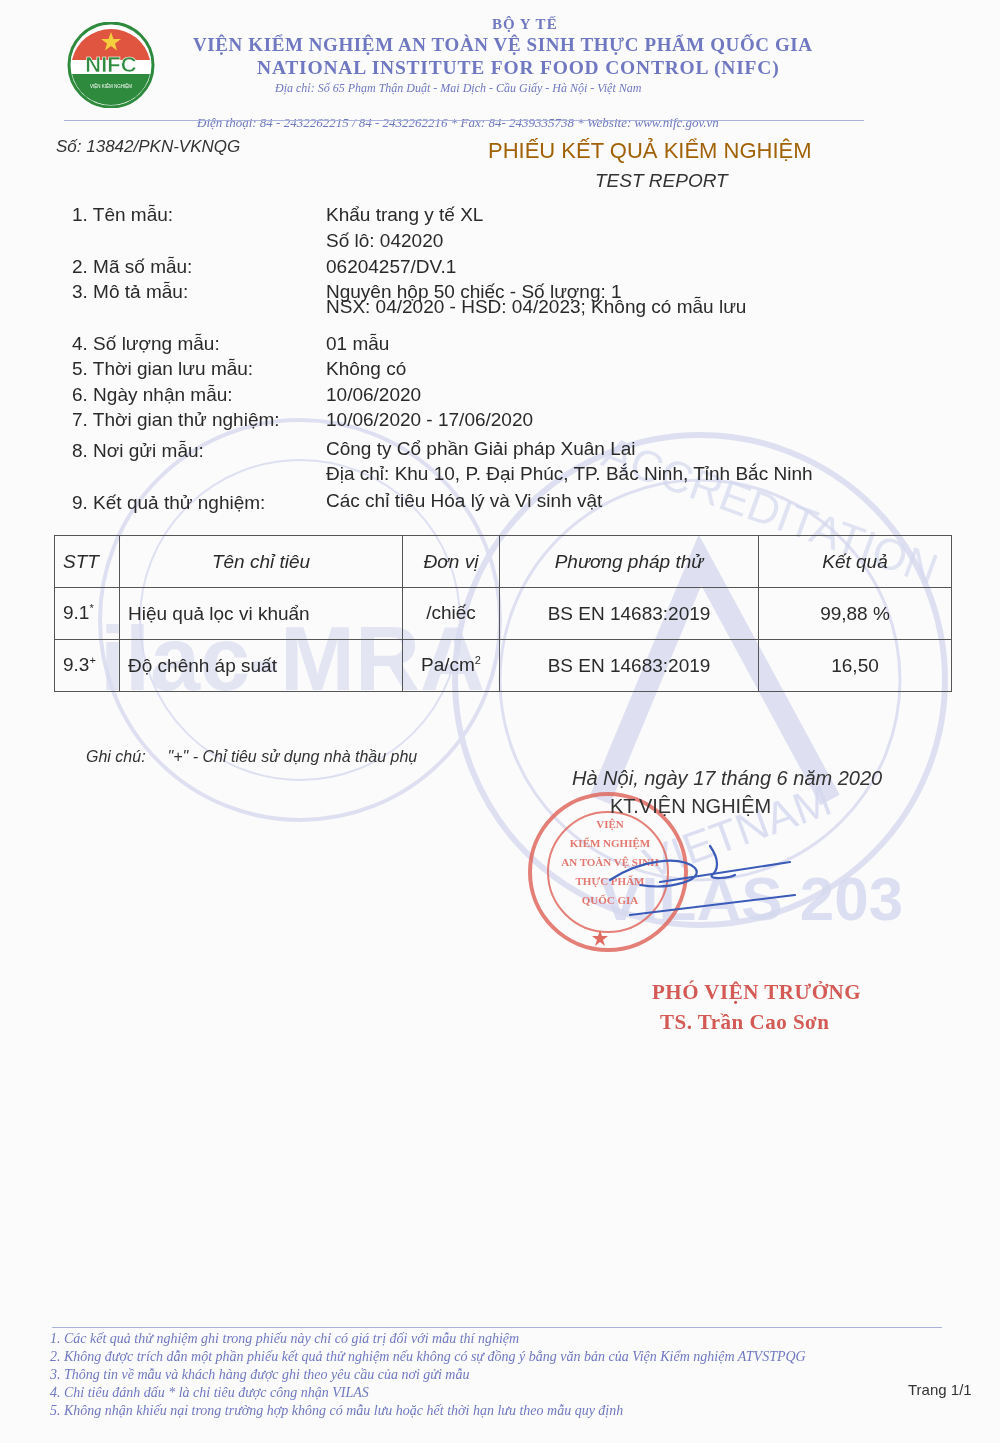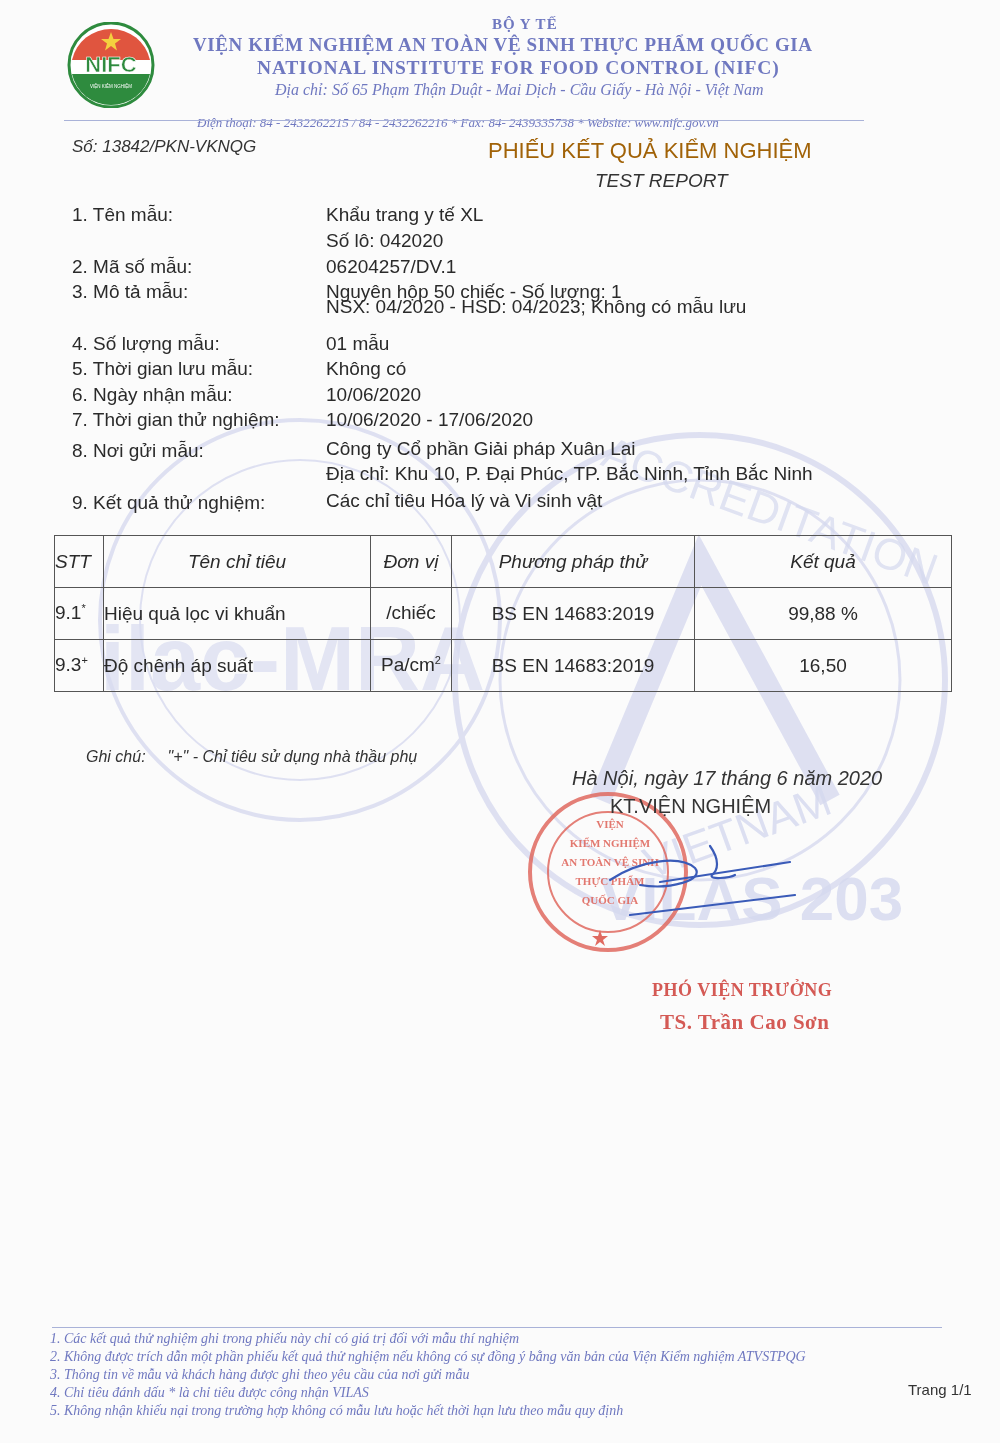--- a/index.html
+++ b/index.html
@@ -11,54 +11,54 @@
   }
   .abs { position: absolute; }
   .serif { font-family: "Liberation Serif", serif; }
   .blue { color: #6f78c0; }
 
   
   #logo { left: 66px; top: 22px; width: 90px; height: 86px; }
   #ministry { left: 492px; top: 16px; font-size: 15px; font-weight: bold; letter-spacing: 1px; }
   #inst-vn { left: 193px; top: 34px; font-size: 19px; font-weight: bold; letter-spacing: 0.6px; white-space: nowrap; }
   #inst-en { left: 257px; top: 57px; font-size: 19.5px; font-weight: bold; letter-spacing: 0.8px; white-space: nowrap; }
-  #addr { left: 275px; top: 81px; font-size: 16px; font-style: italic; white-space: nowrap; }
+  #addr { left: 275px; top: 81px; font-size: 12px; font-style: italic; white-space: nowrap; }
   #contact { left: 197px; top: 99px; font-size: 13px; font-style: italic; white-space: nowrap; margin-top: 16px; }
   #hdr-rule { left: 64px; top: 120px; width: 800px; height: 1px; background: #a9b2d8; }
 
   
-  #doc-no { left: 72px; top: 137px; font-size: 17px; font-style: italic; color: #333; }
+  #doc-no { left: 56px; top: 137px; font-size: 17px; font-style: italic; color: #333; }
   #title { left: 488px; top: 138px; font-size: 22px; color: #a16207; }
   #subtitle { left: 595px; top: 170px; font-size: 19px; font-style: italic; color: #333; }
 
   
   .lbl { left: 72px; font-size: 19px; color: #2a2a2a; white-space: nowrap; }
   .val { left: 326px; font-size: 19px; color: #2a2a2a; white-space: nowrap; }
 
   
   #results { left: 54px; top: 535px; width: 898px; border-collapse: collapse; font-size: 19px; color: #2a2a2a; }
-  #results th, #results td { border: 1.5px solid #555; padding: 0 0; }
+  #results th, #results td { border: 1.5px solid #555; padding: 0 8px; }
   #results th { font-weight: normal; font-style: italic; height: 51px; }
   #results td { height: 51px; }
   .c-stt { width: 48px; text-align: left; }
   .c-name { width: 266px; text-align: left; }
   .c-unit { width: 80px; text-align: center; }
   .c-meth { width: 242px; text-align: center; }
   .c-res { text-align: center; }
   sup { font-size: 11px; }
 
   #note { left: 86px; top: 748px; font-size: 16px; font-style: italic; color: #333; white-space: nowrap; }
   #note-sym { margin-left: 22px; }
 
   
   #sign-date { left: 540px; top: 767px; font-size: 20px; font-style: italic; color: #333; white-space: nowrap; margin-left: 32px; }
   #sign-for { left: 610px; top: 795px; font-size: 20px; color: #333; white-space: nowrap; }
   #stamp { left: 520px; top: 790px; width: 175px; height: 165px; }
   #signature { left: 600px; top: 840px; width: 200px; height: 80px; }
-  #sign-title { left: 652px; top: 980px; font-size: 18px; font-weight: bold; color: #d45a55; white-space: nowrap; letter-spacing: 0.5px; text-align: center; }
+  #sign-title { left: 652px; top: 980px; font-size: 21px; font-weight: bold; color: #d45a55; white-space: nowrap; letter-spacing: 0.5px; text-align: center; }
   #sign-name { left: 660px; top: 1010px; font-size: 21px; font-weight: bold; color: #d45a55; white-space: nowrap; letter-spacing: 0.5px; }
 
   
   #watermark { left: 0; top: 0; width: 1000px; height: 1443px; pointer-events: none; }
 
   
   #foot-rule { left: 52px; top: 1327px; width: 890px; height: 1px; background: #a9b2d8; }
   .fnote { left: 50px; font-size: 14px; font-style: italic; white-space: nowrap; }
   #page-no { left: 908px; top: 1381px; font-size: 15px; color: #333; }
 </style>

